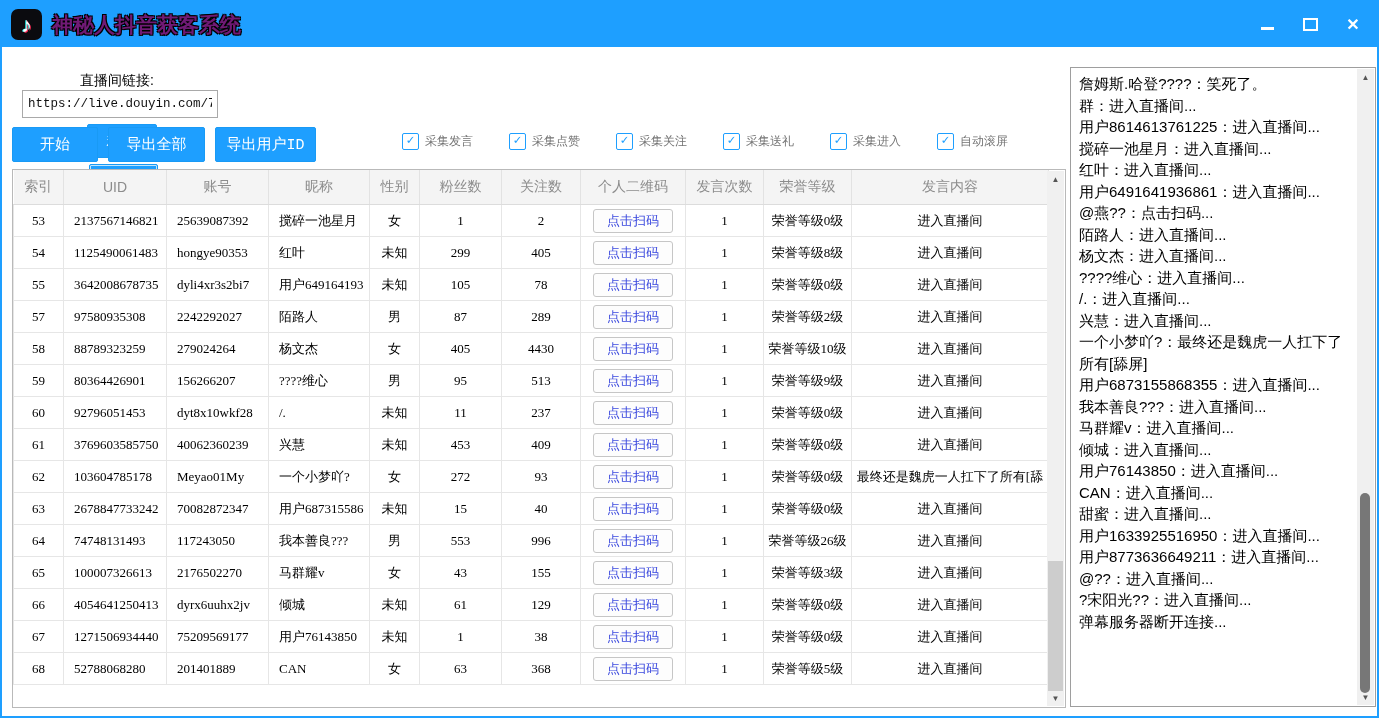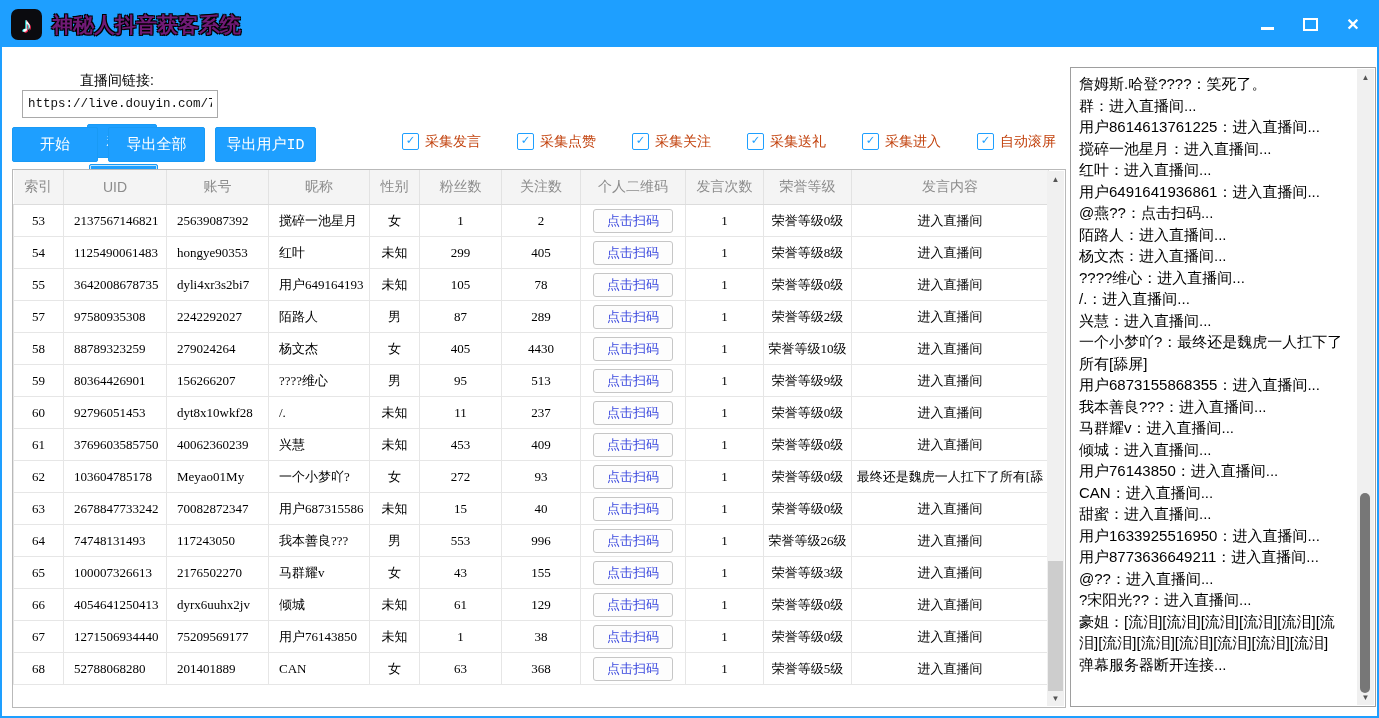--- a/index.html
+++ b/index.html
@@ -28,21 +28,21 @@
   .kw-lbl{margin-left:27px;}
   .gender-lbl{margin-left:18px;}
   .select{width:90px;height:28px;margin-left:6px;border:1px solid #adadad;background:#fff;display:flex;align-items:center;justify-content:center;position:relative;font-size:14px;cursor:pointer;box-sizing:border-box;}
   .select .caret{position:absolute;right:7px;top:11px;width:0;height:0;border-left:4px solid transparent;border-right:4px solid transparent;border-top:5px solid #666;}
   .start-btn{width:84px;height:33px;}
   .exp-all-btn{width:95px;height:33px;margin-left:10px;}
   .exp-uid-btn{width:99px;height:33px;margin-left:10px;}
   .cb-group{display:flex;align-items:center;gap:36px;margin-left:86px;}
   .cb-item{display:flex;align-items:center;gap:6px;cursor:pointer;}
   .cb-box{width:15px;height:15px;border:1px solid #1E9FFF;border-radius:2px;background:#fff;color:#1E9FFF;font-size:13px;font-weight:bold;line-height:14px;text-align:center;}
-  .cb-label{font-size:14px;color:#c2410c;}
+  .cb-label{font-size:12px;color:#737373;}
   
   .table-wrap{position:absolute;left:10px;top:167px;width:1054px;height:539px;border:1px solid #b9b9b9;box-sizing:border-box;overflow:hidden;background:#fff;}
   table{border-collapse:collapse;table-layout:fixed;width:1035px;}
   th{height:32px;background:#f4f4f4;color:#8c8c8c;font-weight:normal;font-size:14px;border-right:1px solid #e2e2e2;border-bottom:1px solid #dcdcdc;}
   td{height:29px;border:1px solid #e6e6e6;border-top:none;font-size:13px;color:#000;text-align:center;font-family:"Liberation Serif","DejaVu Serif",serif;overflow:hidden;white-space:nowrap;}
   td[data-name="cell-uid"],td[data-name="cell-account"],td[data-name="cell-nickname"]{text-align:left;padding-left:10px;}
   .qr-btn{border:1px solid #c6c6c6;background:#fdfdfd;border-radius:3px;color:#3B49DE;font-size:13px;padding:2px 13px;cursor:pointer;font-family:"Liberation Sans",sans-serif;}
   
   .vscroll{position:absolute;top:1px;bottom:1px;right:1px;width:17px;background:#f0f0f0;}
   .sb-arrow{position:absolute;left:0;width:17px;height:16px;display:flex;align-items:center;justify-content:center;font-size:8px;color:#555;cursor:pointer;}
@@ -378,21 +378,20 @@
         <div class="chat-line" data-name="chat-message">我本善良???：进入直播间...</div>
         <div class="chat-line" data-name="chat-message">马群耀v：进入直播间...</div>
         <div class="chat-line" data-name="chat-message">倾城：进入直播间...</div>
         <div class="chat-line" data-name="chat-message">用户76143850：进入直播间...</div>
         <div class="chat-line" data-name="chat-message">CAN：进入直播间...</div>
         <div class="chat-line" data-name="chat-message">甜蜜：进入直播间...</div>
         <div class="chat-line" data-name="chat-message">用户1633925516950：进入直播间...</div>
         <div class="chat-line" data-name="chat-message">用户8773636649211：进入直播间...</div>
         <div class="chat-line" data-name="chat-message">@??：进入直播间...</div>
         <div class="chat-line" data-name="chat-message">?宋阳光??：进入直播间...</div>
-        <div class="chat-line" data-name="chat-message">豪姐：[流泪][流泪][流泪][流泪][流泪][流泪][流泪][流泪][流泪][流泪][流泪][流泪]</div>
         <div class="chat-line" data-name="chat-message">弹幕服务器断开连接...</div>
       </div>
     <div class="vscroll chat-scroll" data-name="chat-scrollbar">
       <div class="sb-arrow sb-up" data-name="scroll-up-icon">▲</div>
       <div class="sb-thumb chat-thumb" data-name="chat-scrollbar-thumb"></div>
       <div class="sb-arrow sb-down" data-name="scroll-down-icon">▼</div>
     </div>
   </div>
 
 </div>

